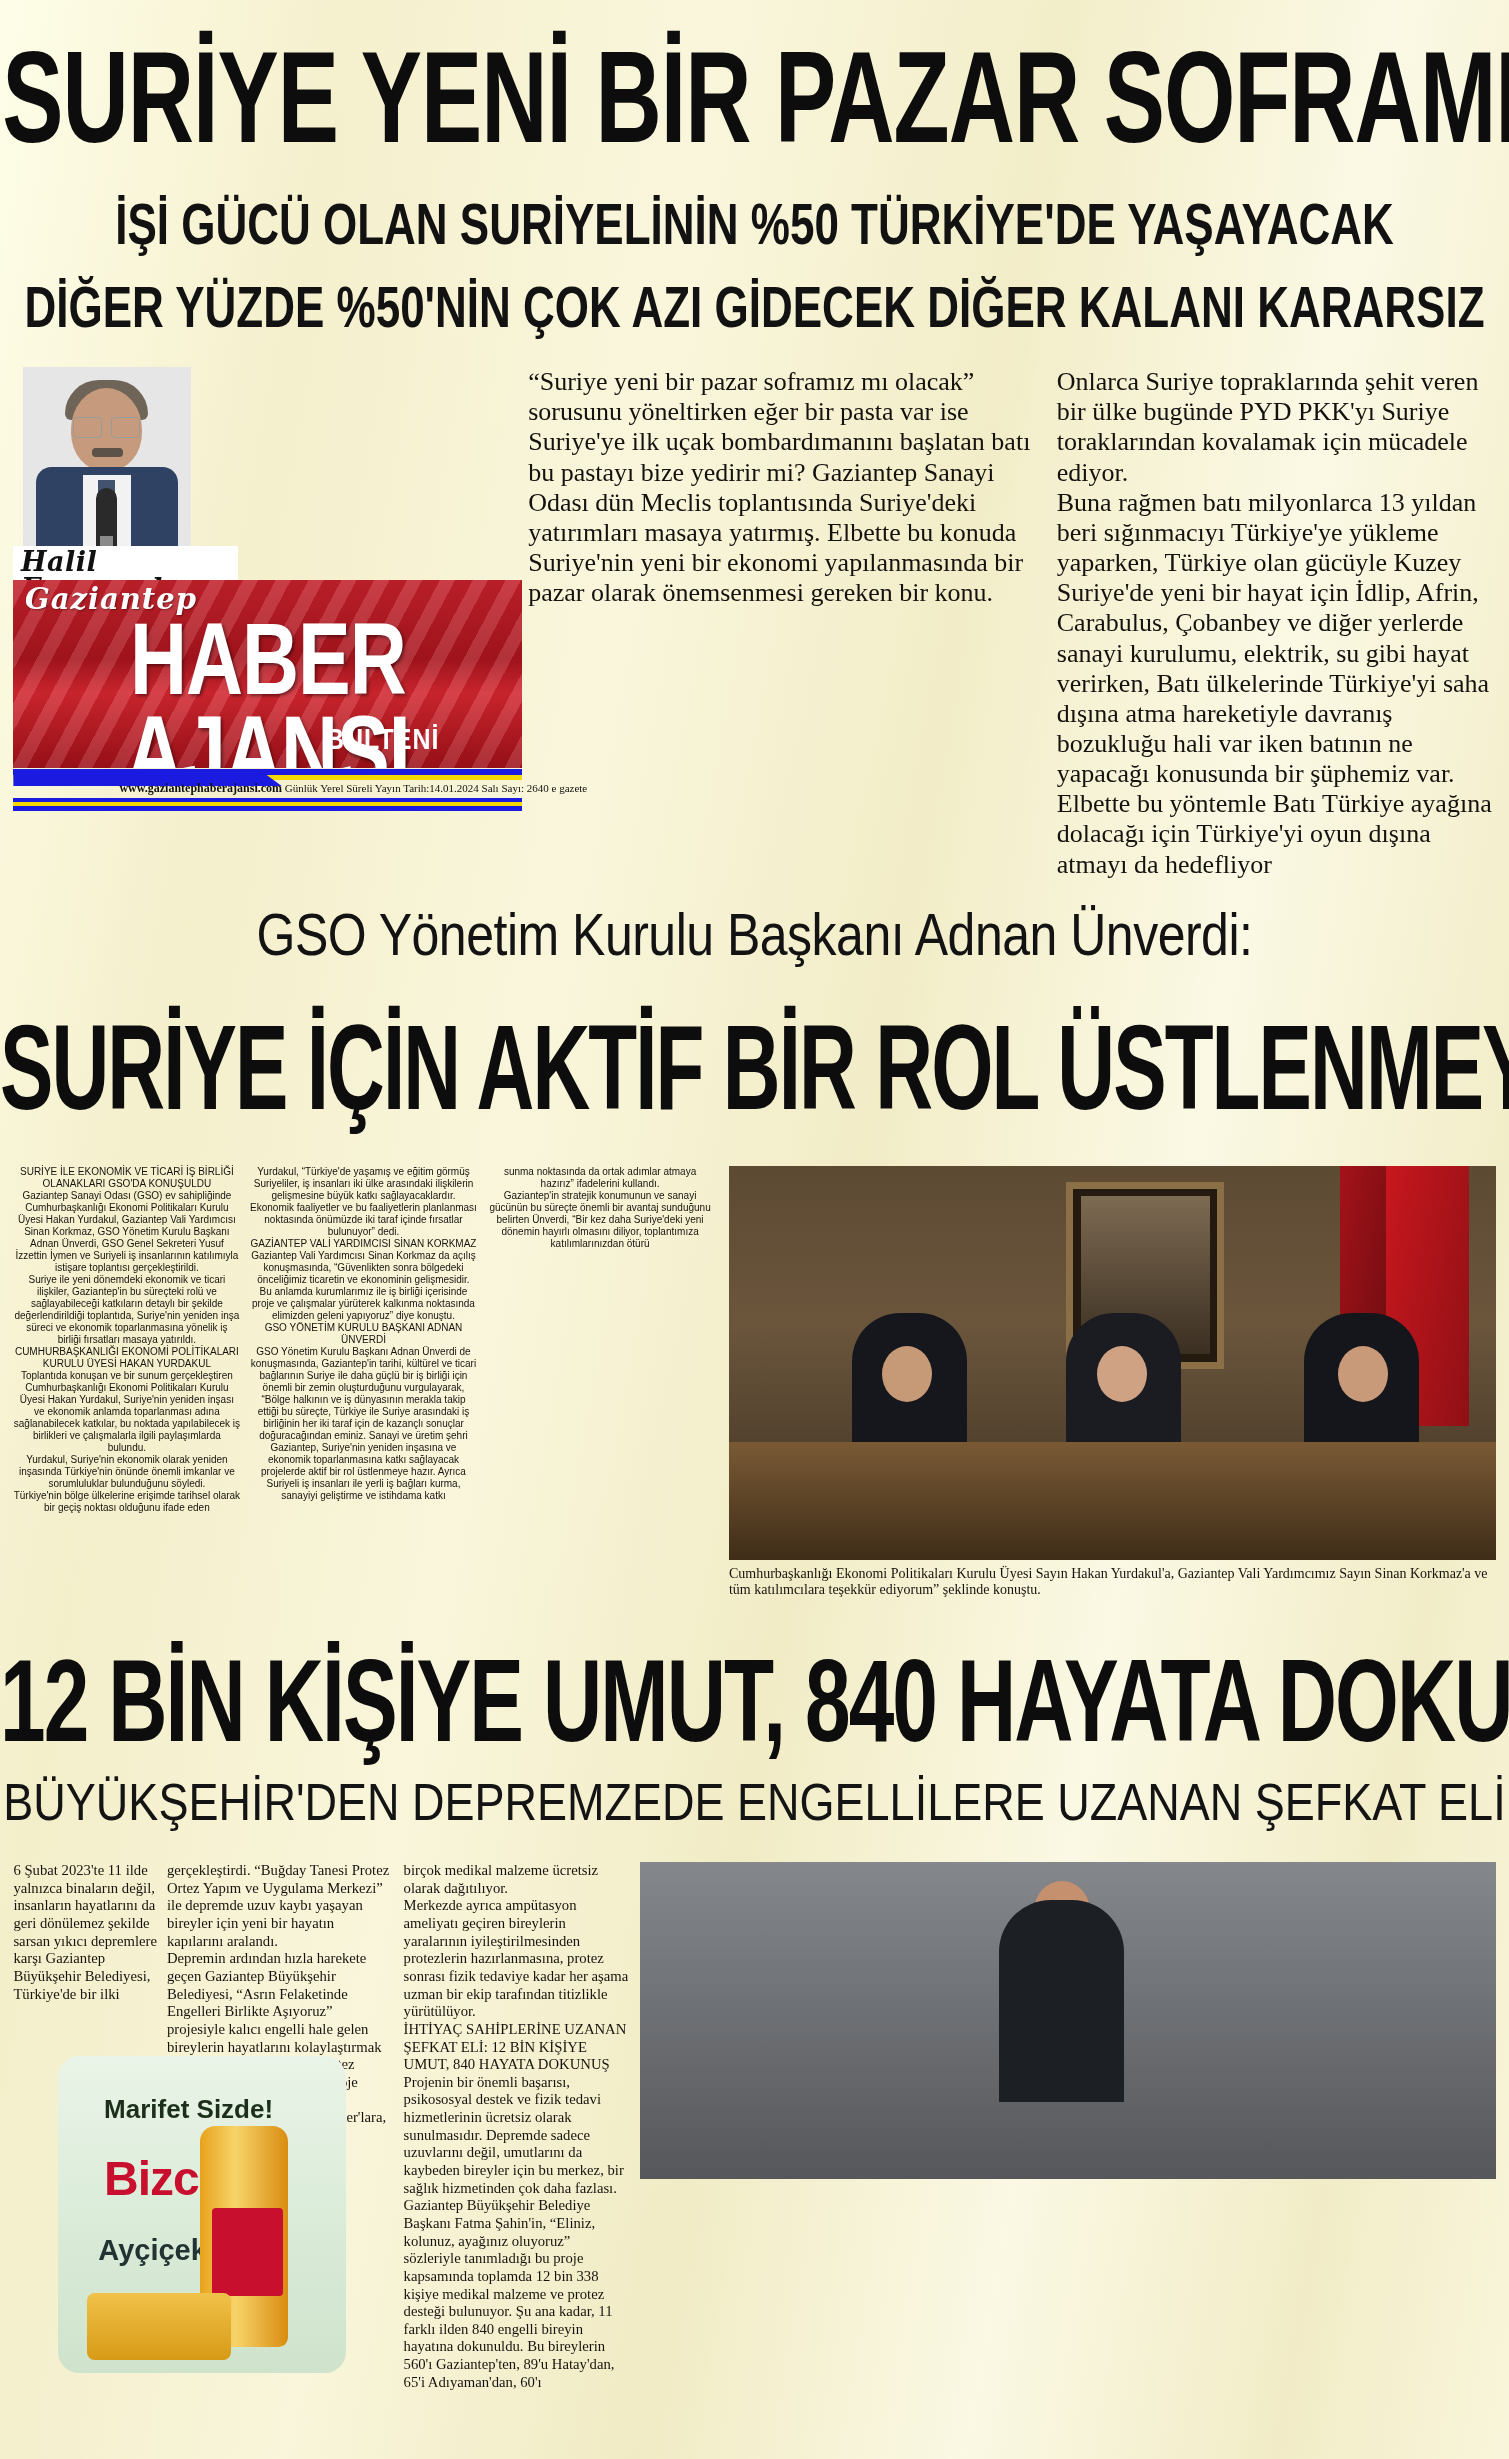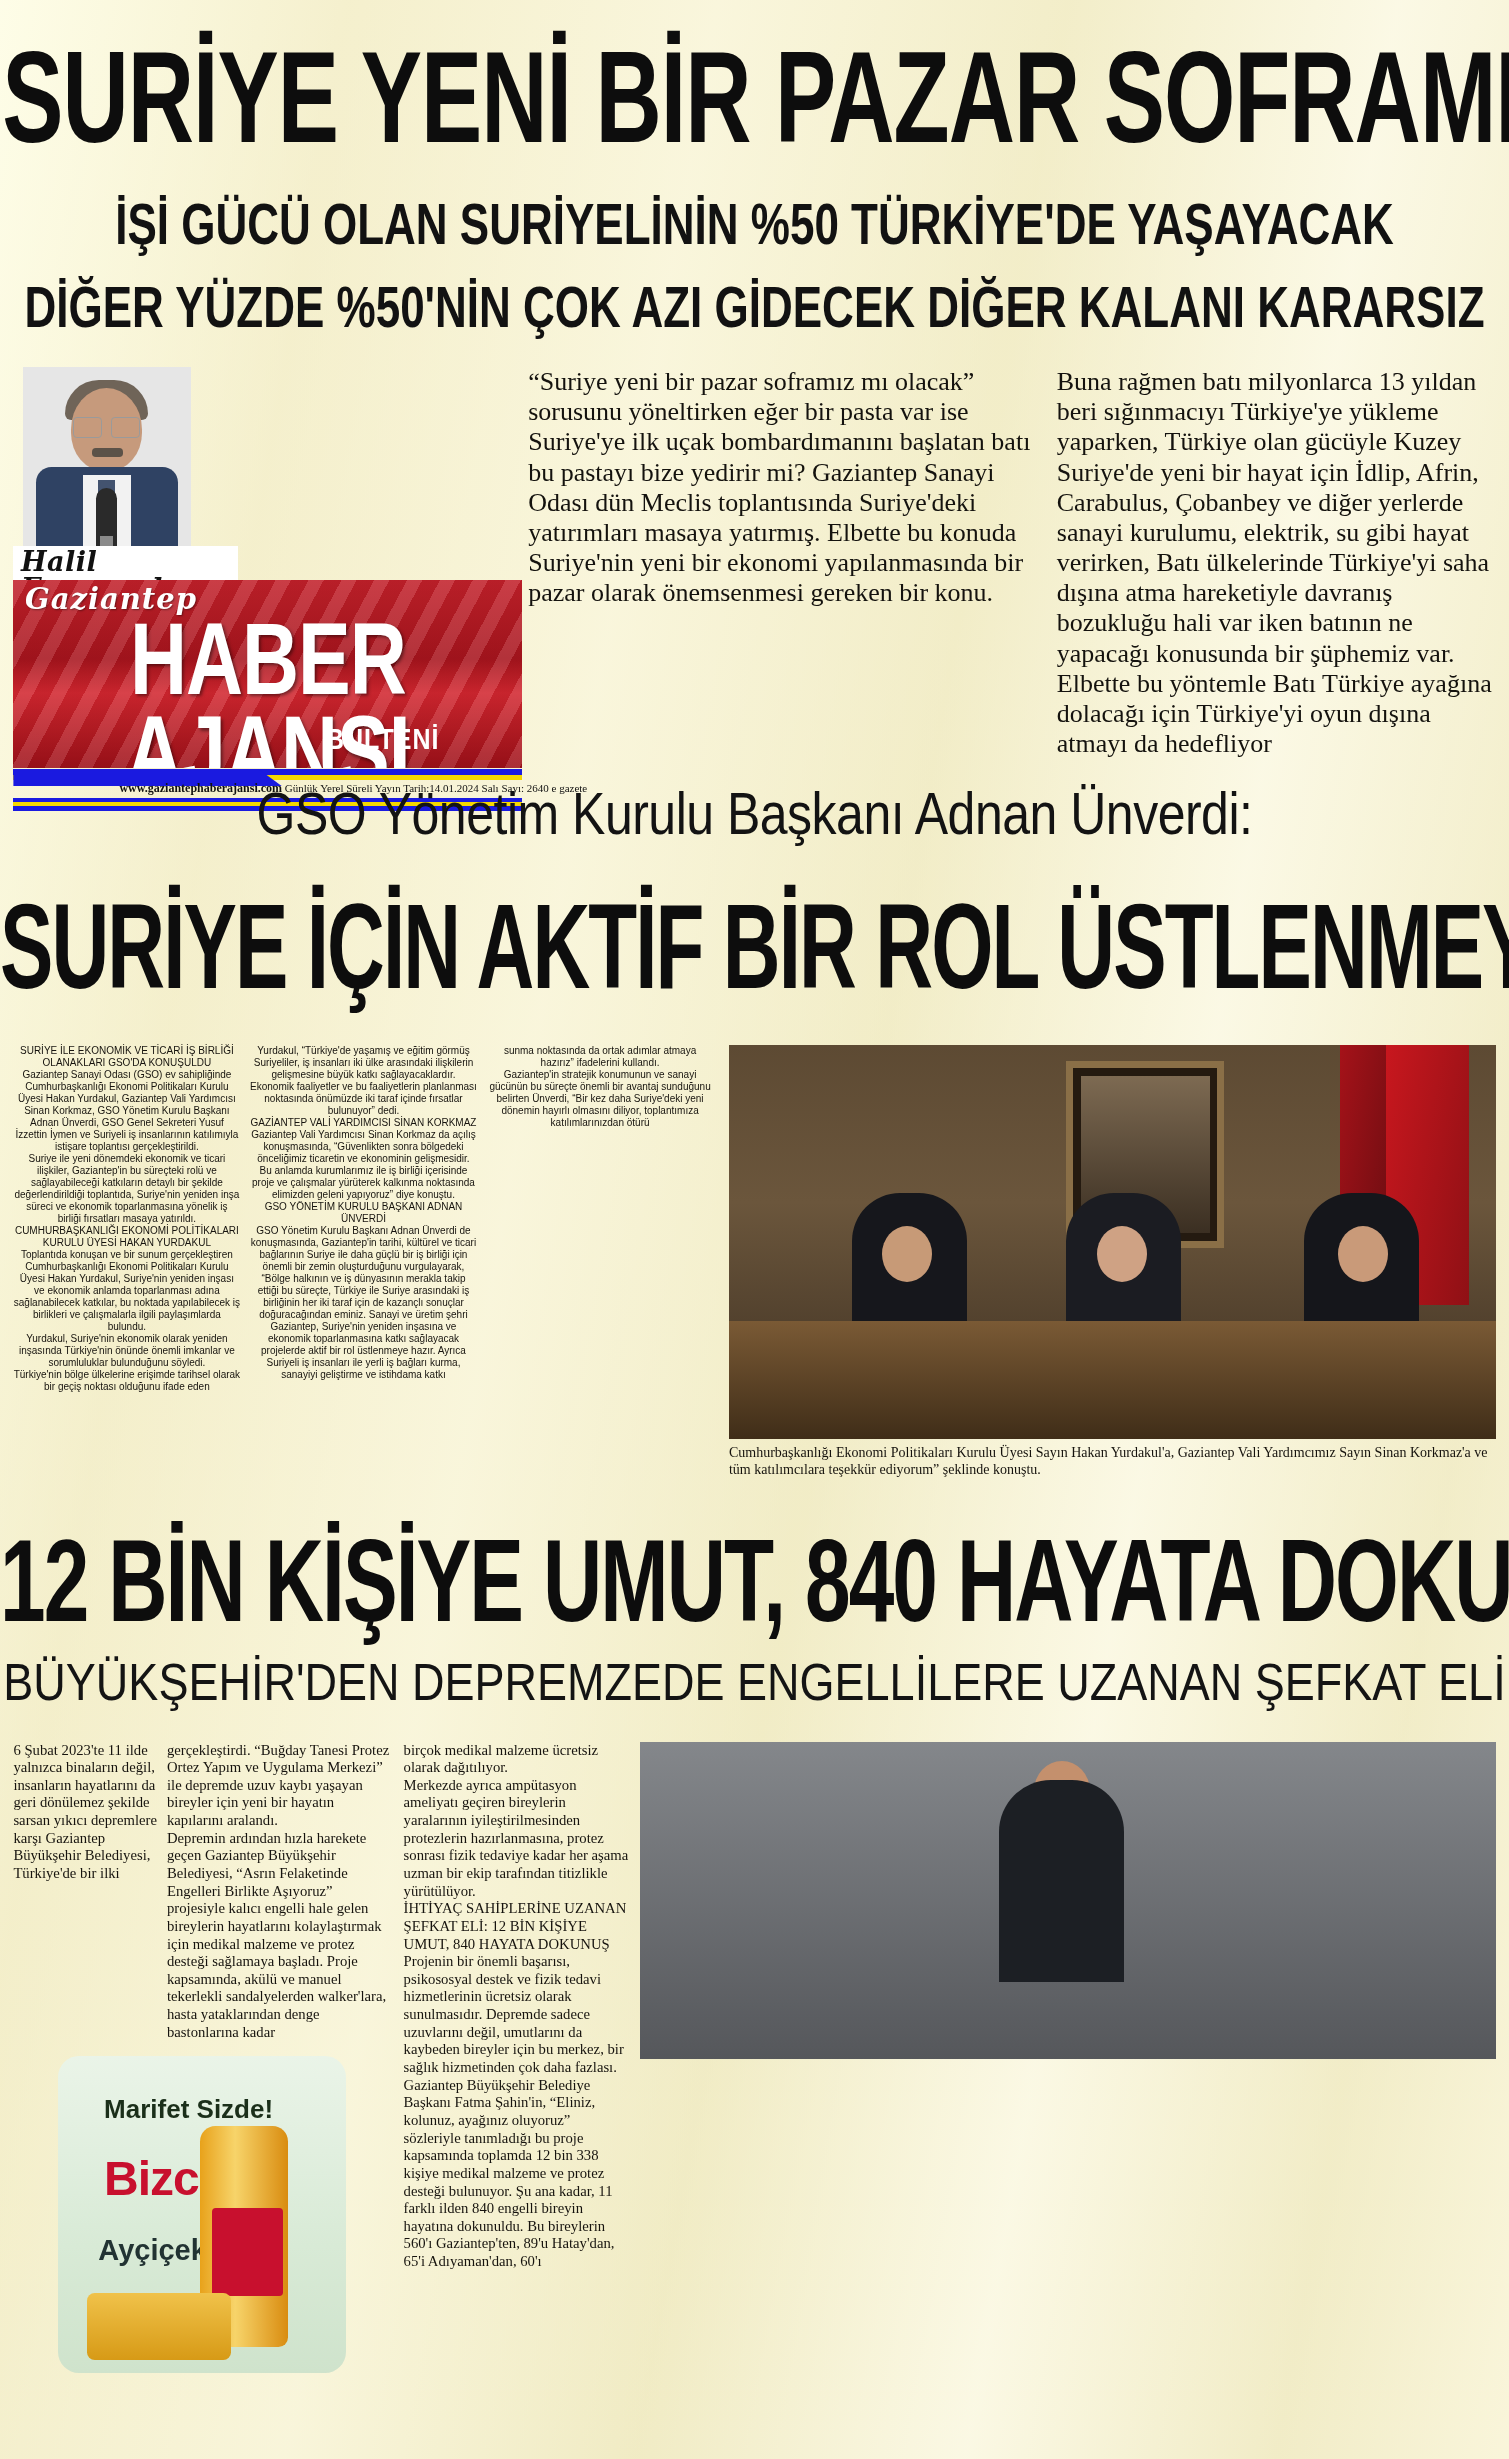--- a/index.html
+++ b/index.html
@@ -259,20 +259,21 @@
         <div class="ms-bar-b2"></div>
         <div class="ms-bar-b3"></div>
       </div>
     </div>
 
     <div class="col-mid body-col">
       <p>“Suriye yeni bir pazar soframız mı olacak” sorusunu yöneltirken eğer bir pasta var ise Suriye'ye ilk uçak bombardımanını başlatan batı bu pastayı bize yedirir mi? Gaziantep Sanayi Odası dün Meclis toplantısında Suriye'deki yatırımları masaya yatırmış. Elbette bu konuda Suriye'nin yeni bir ekonomi yapılanmasında bir pazar olarak önemsenmesi gereken bir konu.</p>
     </div>
 
     <div class="col-right body-col">
+      <p>Onlarca Suriye topraklarında şehit veren bir ülke bugünde PYD PKK'yı Suriye toraklarından kovalamak için mücadele ediyor.</p>
       <p>Buna rağmen batı milyonlarca 13 yıldan beri sığınmacıyı Türkiye'ye yükleme yaparken, Türkiye olan gücüyle Kuzey Suriye'de yeni bir hayat için İdlip, Afrin, Carabulus, Çobanbey ve diğer yerlerde sanayi kurulumu, elektrik, su gibi hayat verirken, Batı ülkelerinde  Türkiye'yi  saha dışına atma hareketiyle davranış bozukluğu hali var iken batının ne yapacağı konusunda bir şüphemiz var.</p>
       <p>Elbette bu yöntemle Batı Türkiye ayağına dolacağı için Türkiye'yi oyun dışına atmayı da hedefliyor</p>
     </div>
   </div>
 
   <div>
     <div class="gso-kicker">GSO Yönetim Kurulu Başkanı Adnan Ünverdi:</div>
     <div class="gso-head">SURİYE İÇİN AKTİF BİR ROL ÜSTLENMEYE HAZIRIZ</div>
 
     <div class="gso-body">

